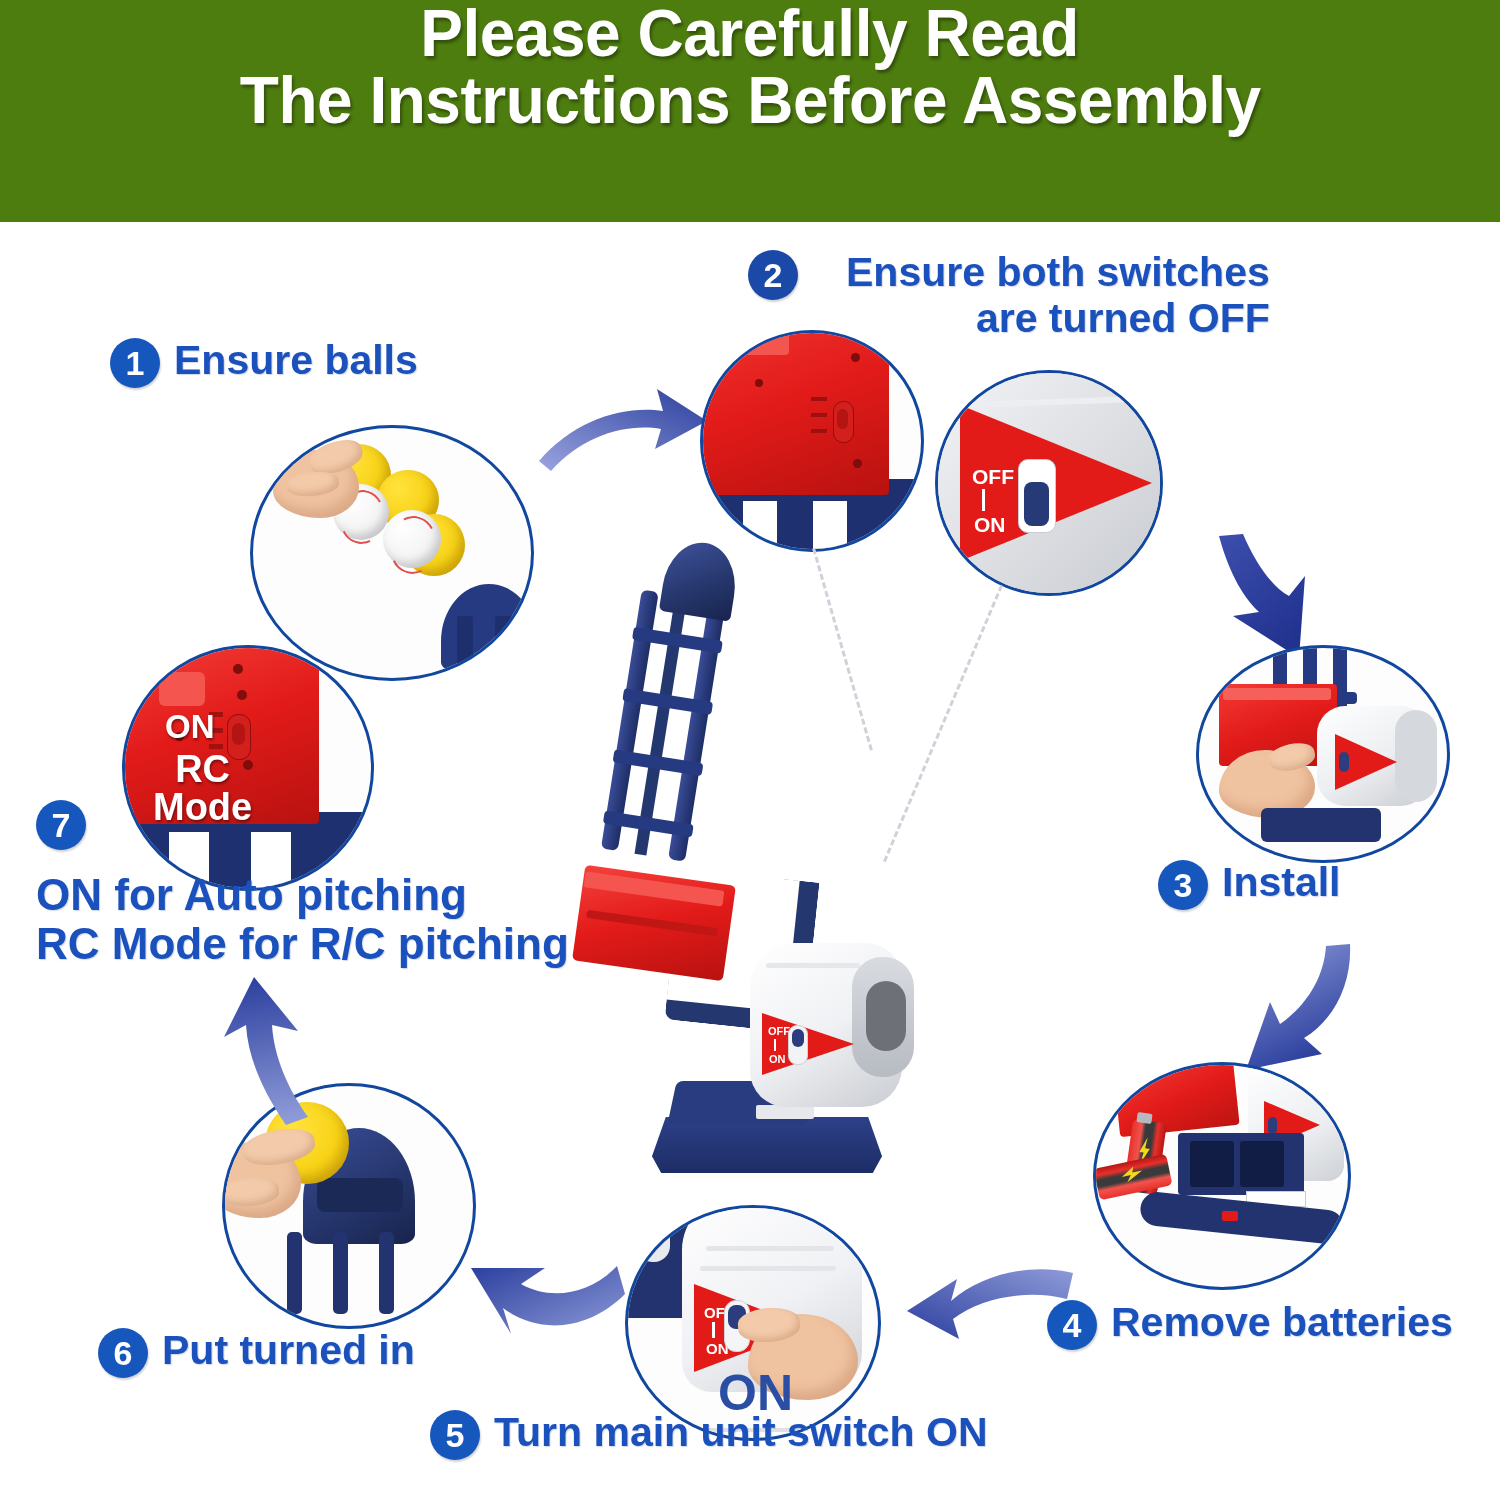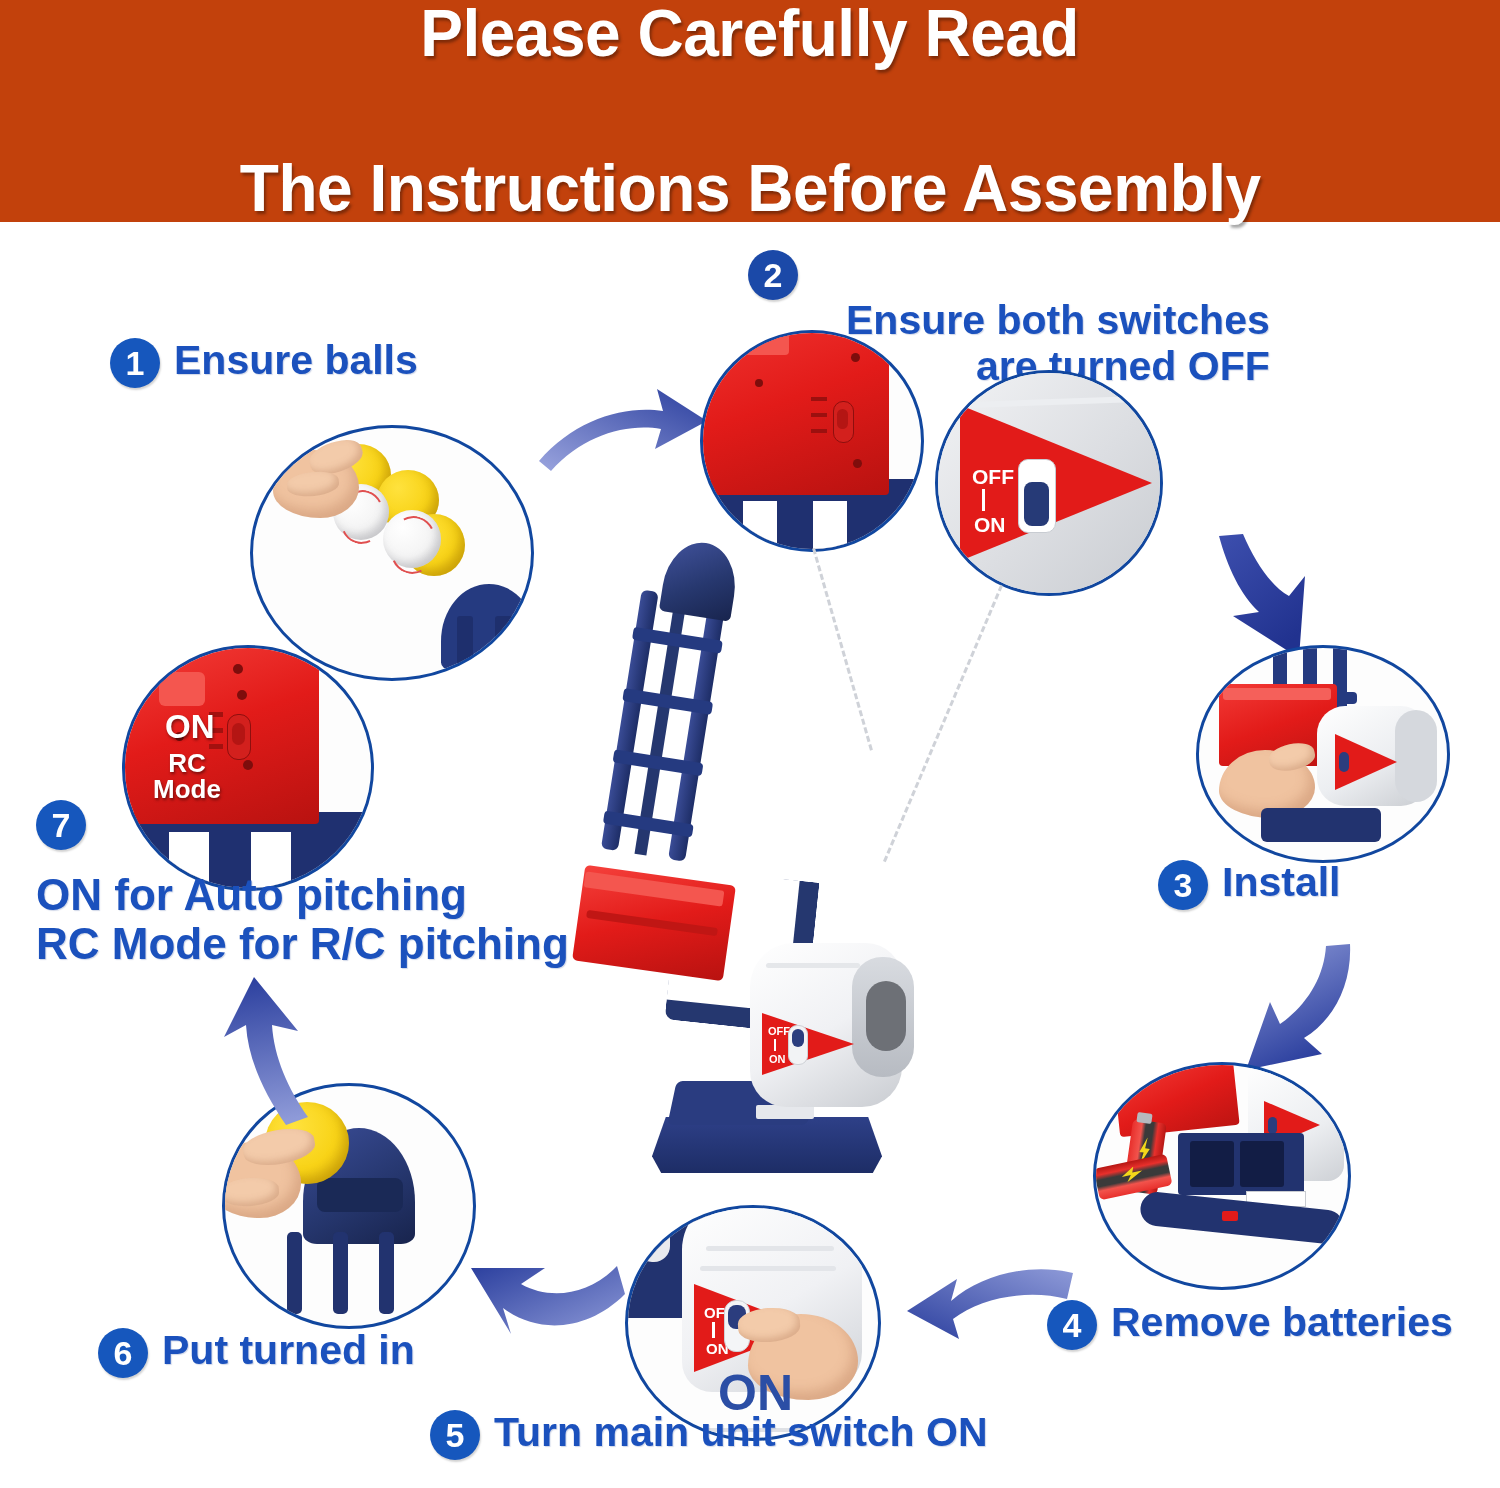--- a/index.html
+++ b/index.html
@@ -6,22 +6,22 @@
   body{
     width:1500px;height:1488px;
     background:#ffffff;
     font-family:"Liberation Sans", sans-serif;
     overflow:hidden;
     position:relative;
   }
   
   #header-banner{
     position:absolute;left:0;top:0;width:1500px;height:222px;
-    background:#c2410c;
-    display:flex;flex-direction:column;align-items:center;justify-content:space-between;
+    background:#4d7c0f;
+    display:flex;flex-direction:column;align-items:center;justify-content:flex-start;
   }
   #header-banner .hline{
     color:#ffffff;
     font-weight:bold;
     font-size:66px;
     line-height:1.02;
     letter-spacing:-0.5px;
     text-shadow:2px 3px 3px rgba(0,0,0,.35);
     white-space:nowrap;
     font-family:"Liberation Sans", sans-serif;
@@ -40,21 +40,21 @@
     box-shadow:1px 2px 2px rgba(0,0,0,.18);
   }
   .badge.dark{background:#1b49a8;}
   .steptext{
     color:#1b51bd;font-weight:bold;font-size:41px;line-height:1.12;
     white-space:pre-line;
     text-shadow:1px 1px 1px rgba(120,140,190,.35);
     font-family:"Liberation Sans", sans-serif;
   }
   .steptext.big{font-size:44px;}
-  .steptext.r{text-align:right;margin-top:48px;}
+  .steptext.r{text-align:right;}
 
   
   .photo{
     position:absolute;border-radius:50%;overflow:hidden;
     border:3px solid #11479f;background:#fdfdfd;
   }
   .photo .inner{position:absolute;inset:0;}
 
   
   .hand{position:absolute;background:#f0c3a0;border-radius:48% 52% 45% 55%/60% 55% 45% 40%;
@@ -374,21 +374,21 @@
     <div style="position:absolute;left:50px;top:84px;width:9px;height:9px;border-radius:50%;background:#7e0d0c;"></div>
 
     <div style="position:absolute;left:102px;top:66px;width:22px;height:44px;border-radius:11px;background:#d3201d;border:1px solid #8e0f0e;">
       <div style="position:absolute;left:4px;top:8px;width:13px;height:22px;border-radius:7px;background:#b41513;"></div>
     </div>
     <div style="position:absolute;left:84px;top:64px;width:14px;height:5px;background:#a3110f;"></div>
     <div style="position:absolute;left:84px;top:80px;width:14px;height:5px;background:#a3110f;"></div>
     <div style="position:absolute;left:84px;top:96px;width:14px;height:5px;background:#a3110f;"></div>
 
     <div class="ovl" style="left:40px;top:62px;font-size:33px;">ON</div>
-    <div class="ovl" style="left:28px;top:102px;font-size:26px;white-space:pre-line;text-align:center;">RC
+    <div class="ovl" style="left:28px;top:102px;font-size:38px;white-space:pre-line;text-align:center;">RC
 Mode</div>
   </div>
 </div>
 
 <div class="step" style="left:36px;top:800px;flex-direction:column;">
   <div class="badge">7</div>
 </div>
 <div class="steptext big" style="position:absolute;left:36px;top:870px;white-space:pre-line;">ON for Auto pitching
 RC Mode for R/C pitching</div>
 

